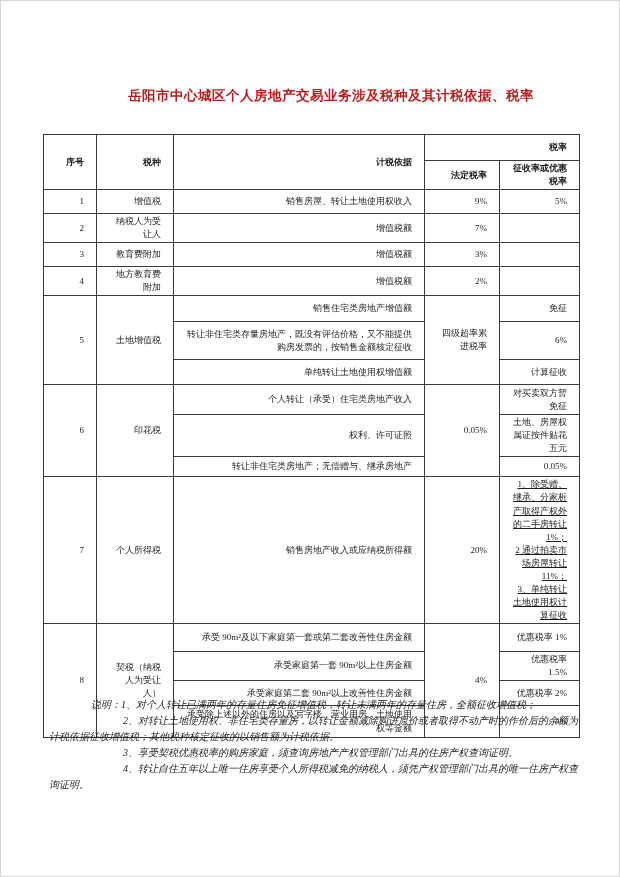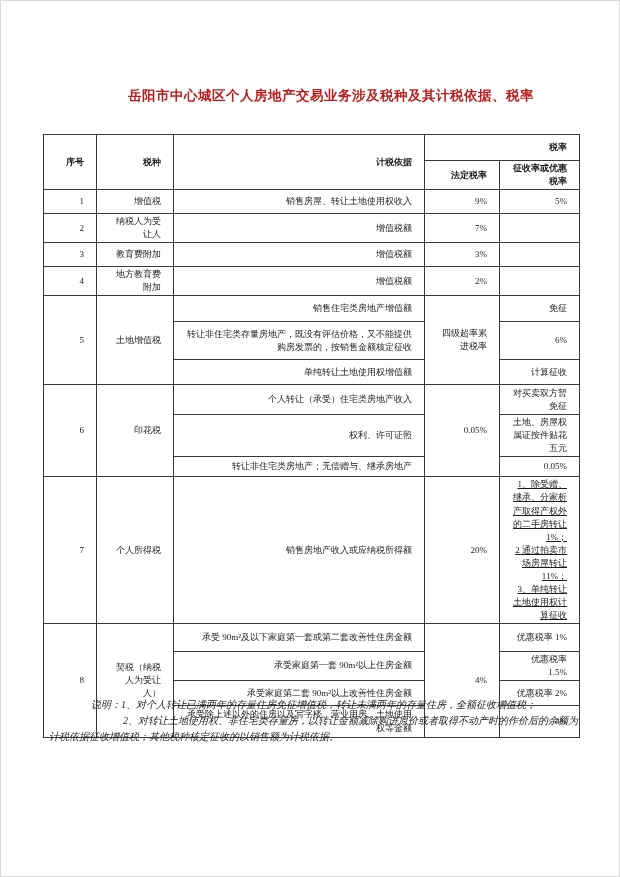--- a/index.html
+++ b/index.html
@@ -183,15 +183,17 @@
     <tr class="r8d">
       <td class="left">承受除上述以外的住房以及写字楼、营业用房、土地使用权等金额</td>
       <td>4%</td>
     </tr>
   </tbody>
     </table>
 
   <div class="notes">
     <p class="first"><span>说明：</span><span>1、对个人转让已满两年的存量住房免征增值税，转让未满两年的存量住房，全额征收增值税；</span></p>
     <p class="num">2、对转让土地使用权、非住宅类存量房，以转让金额减除购进原价或者取得不动产时的作价后的余额为计税依据征收增值税；其他税种核定征收的以销售额为计税依据。</p>
+    <p class="num">3、享受契税优惠税率的购房家庭，须查询房地产产权管理部门出具的住房产权查询证明。</p>
+    <p class="num">4、转让自住五年以上唯一住房享受个人所得税减免的纳税人，须凭产权管理部门出具的唯一住房产权查询证明。</p>
   </div>
 
 </div>
 
 </body></html>

